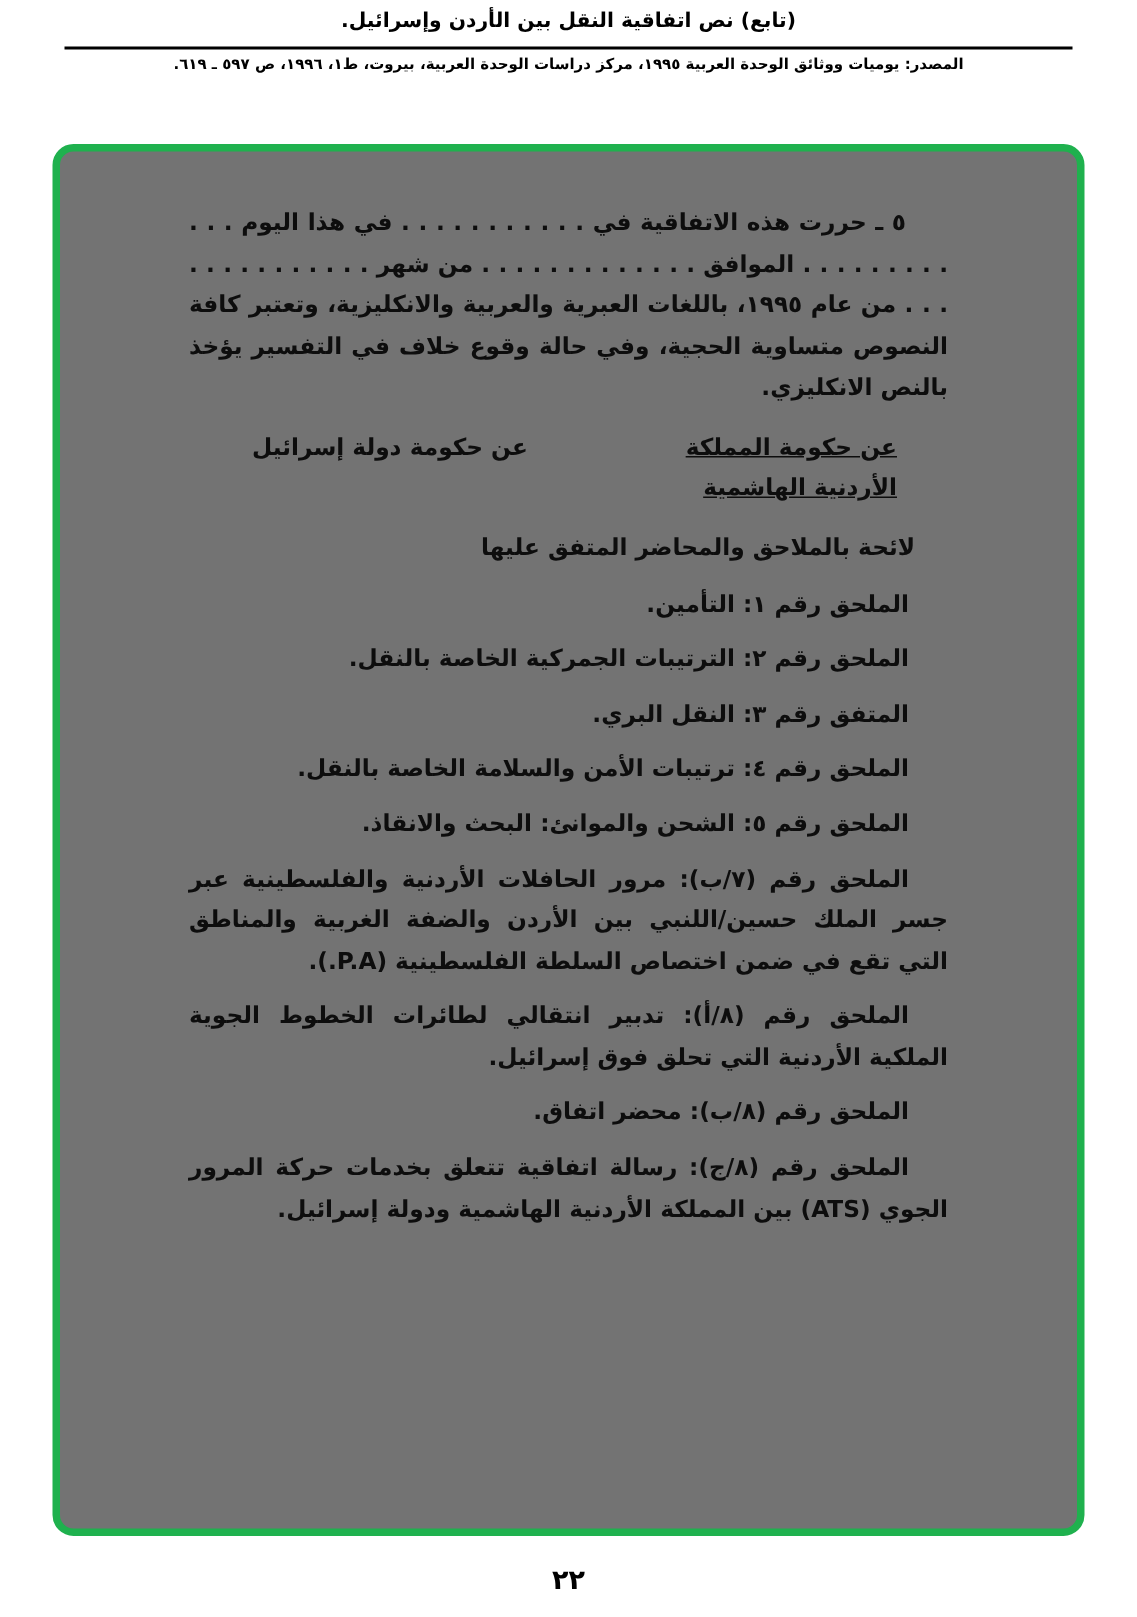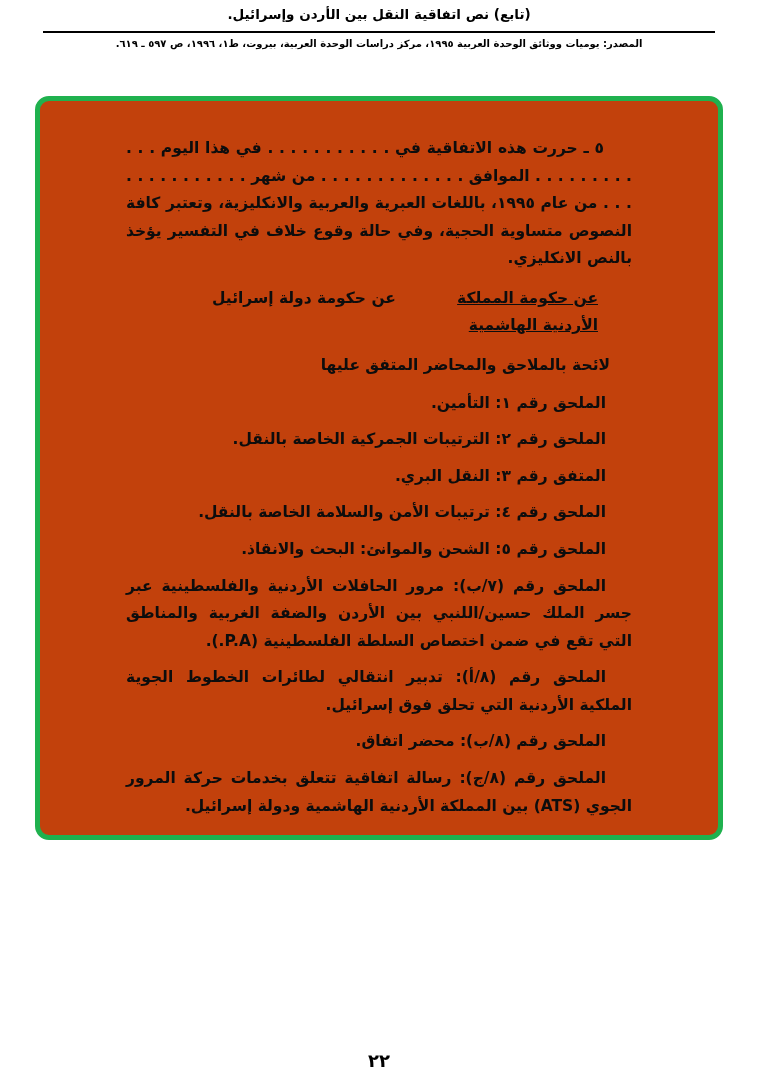--- a/index.html
+++ b/index.html
@@ -30,24 +30,24 @@
   }
   .source-line {
     font-size: 10px;
     font-weight: bold;
   }
   .green-frame {
     position: absolute;
     top: 96px;
     left: 35px;
     width: 688px;
-    height: 744px;
+    height: 928px;
     border: 5px solid #1fb14e;
     border-radius: 14px;
-    background: #c2410c;
+    background: #737373;
     overflow: hidden;
   }
   .doc-body {
     padding: 34px 86px 0 86px;
     font-size: 15.5px;
     font-weight: bold;
     line-height: 1.78;
     text-align: justify;
     color: #0d0d0d;
   }
@@ -62,37 +62,36 @@
     padding: 2px 34px 0 42px;
     margin-bottom: 12px;
   }
   .sig-right {
     max-width: 165px;
     text-align: right;
     text-decoration: underline;
   }
   .sig-left {
     white-space: nowrap;
-    margin-left: 44px;
   }
   .annex-title {
     padding-right: 22px;
     margin-bottom: 10px;
   }
   p.annex {
     text-indent: 26px;
     margin-bottom: 9px;
   }
   p.footer-note {
     text-indent: 26px;
     margin-top: 12px;
   }
   .page-footer {
     position: absolute;
-    bottom: 7px;
+    bottom: 14px;
     left: 0;
     width: 100%;
     text-align: center;
   }
   .page-number {
     font-size: 18px;
     font-weight: bold;
   }
 </style>
 </head>

